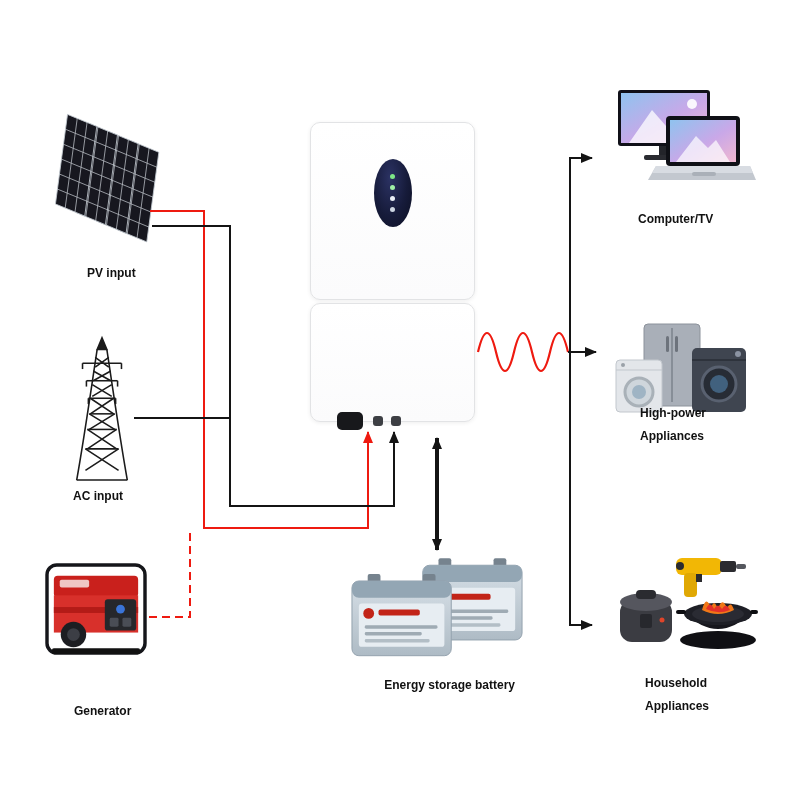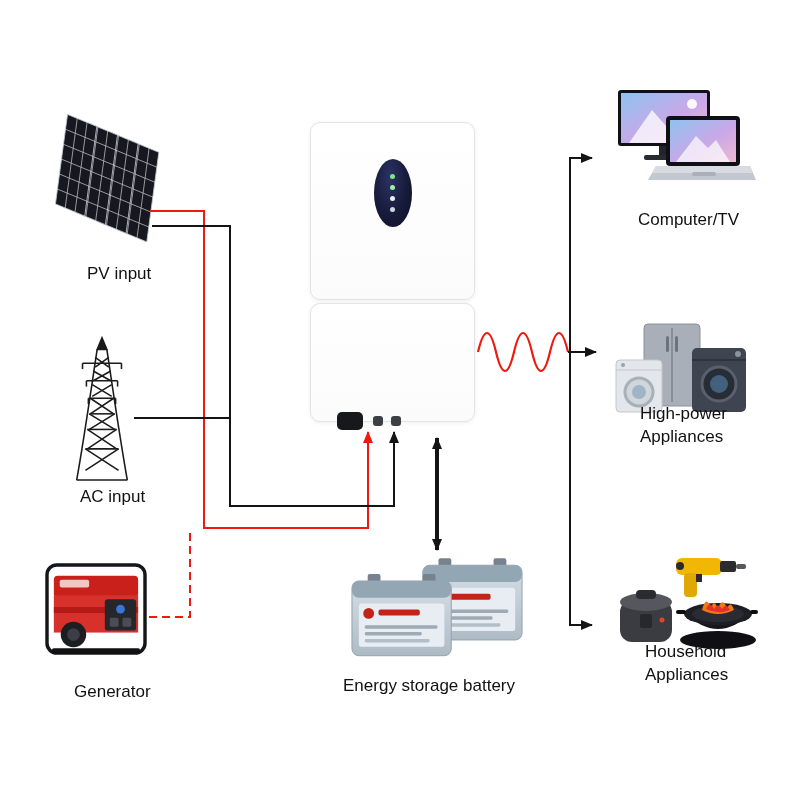--- a/index.html
+++ b/index.html
@@ -1,19 +1,19 @@
 <!DOCTYPE html>
 <html><head>
 <meta charset="utf-8">
 <style>
   *{margin:0;padding:0;box-sizing:border-box}
   html,body{width:800px;height:800px;background:#ffffff;overflow:hidden}
   body{position:relative;font-family:"Liberation Sans",sans-serif;color:#111}
   .abs{position:absolute}
-  .label{position:absolute;font-size:17px;font-weight:400;color:#111;white-space:nowrap;line-height:23px}
+  .label{position:absolute;font-size:12px;font-weight:700;color:#111;white-space:nowrap;line-height:23px}
   .label.center{text-align:right}
   svg{display:block}
   
   .inv{position:absolute;background:linear-gradient(180deg,#ffffff,#fbfbfc);border:1px solid #e2e3e5;border-radius:10px;box-shadow:0 1px 4px rgba(0,0,0,.07)}
   .inv-top{left:310px;top:122px;width:165px;height:178px}
   .inv-bottom{left:310px;top:303px;width:165px;height:119px}
   .display{position:absolute;left:50%;top:36px;transform:translateX(-50%);width:38px;height:68px;border-radius:50%;
     background:radial-gradient(ellipse at 42% 28%,#2b3263 0%,#161b3a 55%,#0c0f22 100%);
     display:flex;flex-direction:column;align-items:center;justify-content:center;gap:6px}
   .led{width:5px;height:5px;border-radius:50%}
@@ -70,39 +70,39 @@
     <path d="M28,66 L52,82 M52,66 L28,82"></path>
     <path d="M27,82 L53,98 M53,82 L27,98"></path>
     <path d="M25,98 L55,118 M55,98 L25,118"></path>
     <path d="M23,118 L57,140 M57,118 L23,140"></path>
     <line x1="27" y1="82" x2="53" y2="82"></line>
     <line x1="25" y1="98" x2="55" y2="98"></line>
     <line x1="23" y1="118" x2="57" y2="118"></line>
     <line x1="14" y1="150" x2="66" y2="150"></line>
   </svg>
 </div>
-<div class="label" style="left:80px;top:485px">AC input</div>
+<div class="label" style="left:73px;top:485px">AC input</div>
 
 <div class="abs" style="left:42px;top:562px;width:108px;height:98px">
   <svg viewBox="0 0 110 100" width="108" height="98">
     <rect x="5" y="3" width="100" height="90" rx="10" fill="none" stroke="#15161a" stroke-width="3.5"></rect>
     <rect x="12" y="14" width="86" height="22" rx="4" fill="#c9201c"></rect>
     <rect x="12" y="34" width="86" height="38" fill="#d8302b"></rect>
     <rect x="12" y="46" width="86" height="6" fill="#b31b17"></rect>
     <rect x="18" y="18" width="30" height="8" rx="2" fill="#f3d9d8" opacity="0.9"></rect>
     <rect x="64" y="38" width="32" height="32" rx="3" fill="#26272b"></rect>
     <circle cx="80" cy="48" r="4.5" fill="#3a74d8"></circle>
     <rect x="69" y="57" width="9" height="9" rx="1.5" fill="#4a4d55"></rect>
     <rect x="82" y="57" width="9" height="9" rx="1.5" fill="#4a4d55"></rect>
     <circle cx="32" cy="74" r="13" fill="#1d1e22"></circle>
     <circle cx="32" cy="74" r="6.5" fill="#3c3e45"></circle>
     <rect x="10" y="88" width="90" height="6" rx="2" fill="#111111"></rect>
   </svg>
 </div>
-<div class="label" style="left:74px;top:680px">Generator</div>
+<div class="label" style="left:74px;top:700px">Generator</div>
 
 <div class="inv inv-top">
   <div class="display">
     <span class="led led1"></span>
     <span class="led led2"></span>
     <span class="led led3"></span>
     <span class="led led4"></span>
   </div>
 </div>
 <div class="inv inv-bottom">
@@ -201,21 +201,21 @@
     <ellipse cx="100" cy="88" rx="38" ry="9" fill="#101014"></ellipse>
     <path d="M66,60 Q100,94 134,60 Z" fill="#16161c"></path>
     <ellipse cx="100" cy="62" rx="34" ry="11" fill="#1e1f26"></ellipse>
     <ellipse cx="100" cy="62" rx="26" ry="8" fill="#2a2b33"></ellipse>
     <path d="M84,58 Q88,42 93,56 Q96,46 100,57 Q104,44 109,56 Q113,48 116,58 Q100,66 84,58 Z" fill="#f07818"></path>
     <path d="M88,57 Q92,48 96,57 Q100,50 104,57 Q108,50 112,58 Q100,63 88,57 Z" fill="#e3302a"></path>
     <rect x="58" y="58" width="10" height="4" rx="2" fill="#0c0c10"></rect>
     <rect x="132" y="58" width="8" height="4" rx="2" fill="#0c0c10"></rect>
   </svg>
 </div>
-<div class="label" style="left:645px;top:640px">
+<div class="label" style="left:645px;top:672px">
   <div>Household</div>
   <div>Appliances</div>
 </div>
 
 <svg class="abs overlay" width="800" height="800" viewBox="0 0 800 800" fill="none">
   <defs>
     <marker id="mb" markerUnits="userSpaceOnUse" markerWidth="14" markerHeight="12" refX="11" refY="5" orient="auto-start-reverse">
       <path d="M0,0 L12,5 L0,10 Z" fill="#141414"></path>
     </marker>
     <marker id="mr" markerUnits="userSpaceOnUse" markerWidth="14" markerHeight="12" refX="11" refY="5" orient="auto-start-reverse">

